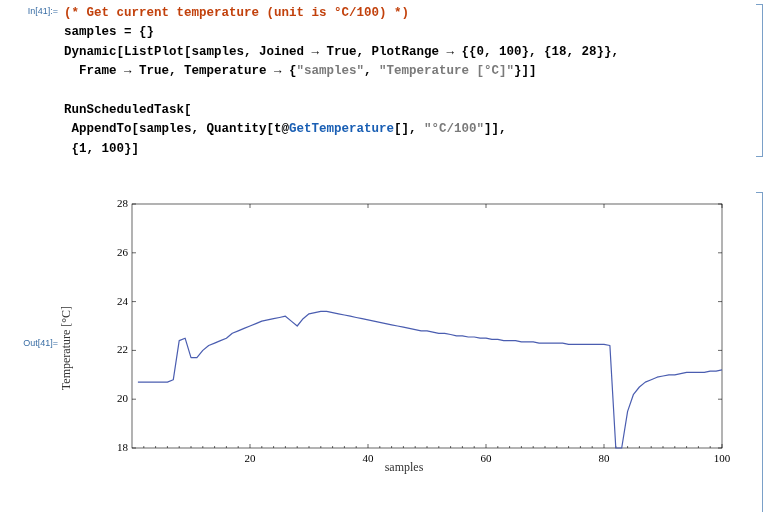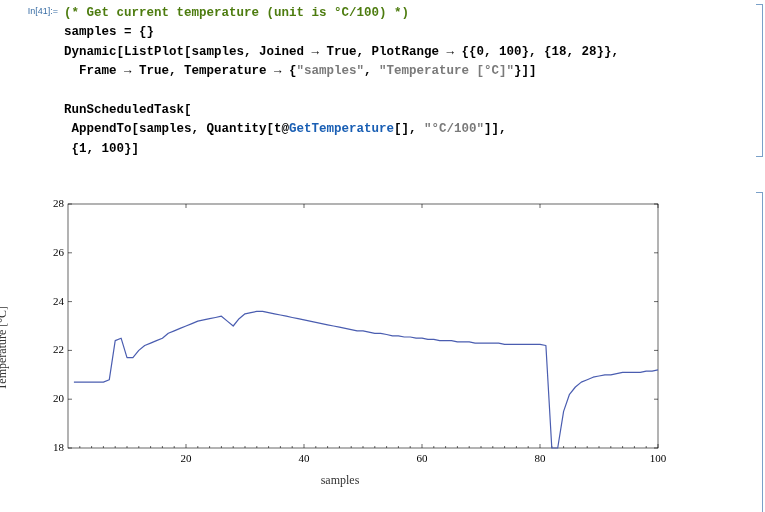--- a/index.html
+++ b/index.html
@@ -39,21 +39,21 @@
     padding-right: 14px;
   }
   .code {
     font-family: "Courier New", monospace;
     font-size: 12.5px;
     font-weight: bold;
     color: #000;
     line-height: 1.55;
     white-space: pre;
   }
-  .comment { color: #4d7c0f; font-style: normal; }
+  .comment { color: #c2410c; font-style: normal; }
   .string  { color: #7a7a7a; }
   .builtin { color: #1a5fb4; margin-top: 28px; }
   .bracket-right {
     position: absolute;
     right: 2px;
     top: 4px;
     bottom: 4px;
     width: 6px;
     border-top: 1px solid #7aa0c8;
     border-right: 1px solid #7aa0c8;
@@ -125,24 +125,25 @@
 <span>  Frame → True, Temperature → {</span><span class="string">"samples"</span><span>, </span><span class="string">"Temperature [°C]"</span><span>}]]</span>
 
 <span>RunScheduledTask[</span>
 <span> AppendTo[samples, Quantity[t@</span><span class="builtin">GetTemperature</span><span>[], </span><span class="string">"°C/100"</span><span>]],</span>
 <span> {1, 100}]</span></div>
     </div>
     <div class="bracket-right"></div>
   </div>
 
   <div class="cell" style="min-height:320px; padding-top:10px;">
+    <div class="label-col" style="padding-top:140px;">Out[41]=</div>
     <div class="content-col">
       <div class="plot-wrap">
         <div class="axis-label-y">Temperature [°C]</div>
-        <div class="axis-label-x" style="bottom:10px;">samples</div>
+        <div class="axis-label-x" style="bottom:23px;">samples</div>
         <svg class="plot" id="plot-svg" viewBox="0 0 624 278">
             <rect class="frame-rect" x="26" y="6" width="590" height="244"></rect>
             <line class="tick" x1="26" y1="250" x2="30" y2="250"></line>
             <line class="tick" x1="616" y1="250" x2="612" y2="250"></line>
             <text class="tick-label" x="22" y="253" text-anchor="end">18</text>
             <line class="tick" x1="26" y1="201.2" x2="30" y2="201.2"></line>
             <line class="tick" x1="616" y1="201.2" x2="612" y2="201.2"></line>
             <text class="tick-label" x="22" y="204.2" text-anchor="end">20</text>
             <line class="tick" x1="26" y1="152.39999999999998" x2="30" y2="152.39999999999998"></line>
             <line class="tick" x1="616" y1="152.39999999999998" x2="612" y2="152.39999999999998"></line>

